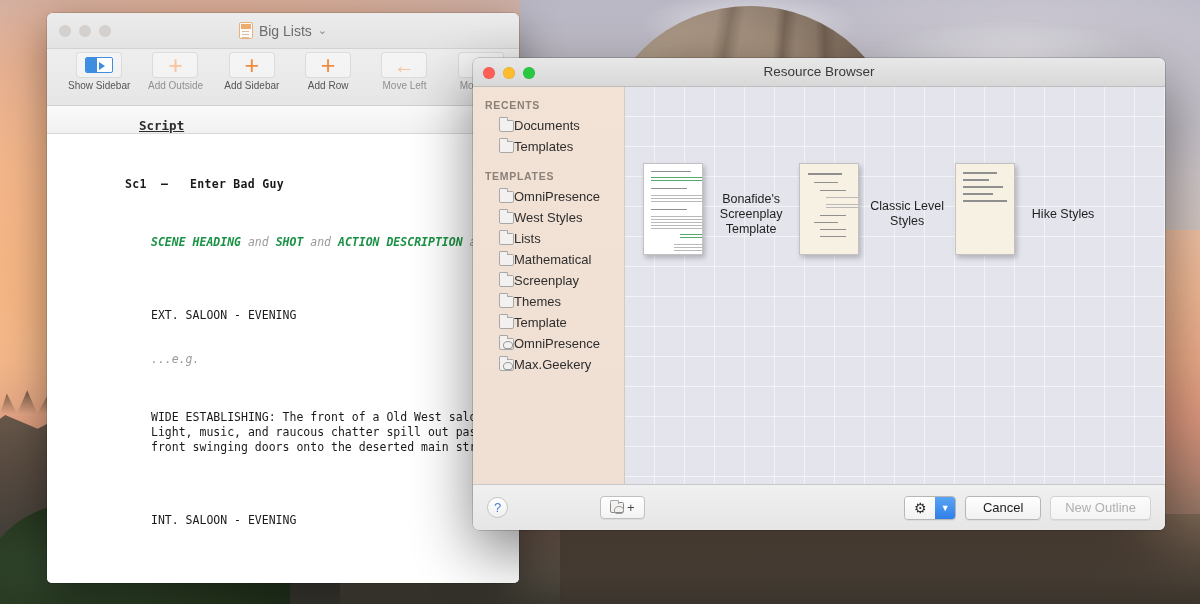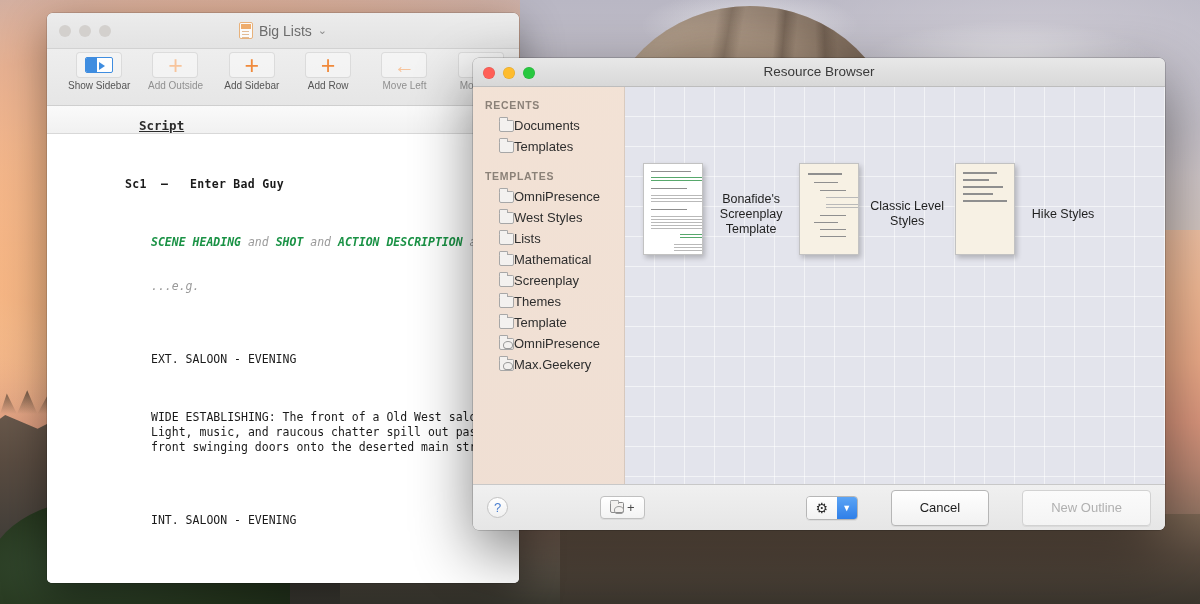--- a/index.html
+++ b/index.html
@@ -275,26 +275,25 @@
   .gear-face {
     width: 30px; background: linear-gradient(180deg,#ffffff,#f2f2f2);
     display: flex; align-items: center; justify-content: center;
     font-size: 14px; color: #2c2c2c;
   }
   .gear-arrow {
     width: 20px; background: linear-gradient(180deg,#5ba4f5,#2f7fe8);
     color: #fff; font-size: 9px; display: flex; align-items: center; justify-content: center;
   }
   .btn {
-    height: 36px; min-width: 76px; padding: 0 28px; border-radius: 4px;
+    height: 24px; min-width: 76px; padding: 0 14px; border-radius: 4px;
     background: linear-gradient(180deg,#ffffff,#f1f1f1);
     border: 1px solid #b6b6b6; color: #1d1d1d; font-size: 13px;
     display: flex; align-items: center; justify-content: center;
     box-shadow: 0 1px 0 rgba(0,0,0,0.05);
-    margin-left: 24px;
   }
   .btn.disabled { color: #b0b0b0; background: linear-gradient(180deg,#fbfbfb,#f4f4f4); border-color: #d2d2d2; }
 </style>
 </head>
 <body>
 
 <div id="desktop">
   <div class="sky"></div>
   <div class="sky-right"></div>
   <div class="cloud" style="left:860px;top:20px;width:300px;height:90px;"></div>
@@ -360,22 +359,22 @@
     </div>
   </div>
 
   <div class="mw-colhead">
     <span>Script</span>
   </div>
 
   <div class="mw-body">
     <div class="row-head">Sc1  –   Enter Bad Guy</div>
     <div class="para" style="margin-top:14px"><span class="green">SCENE HEADING</span><span class="grey-it"> and </span><span class="green">SHOT</span><span class="grey-it"> and </span><span class="green">ACTION DESCRIPTION</span><span class="grey-it"> are s</span></div>
+    <div class="para" style="margin-top:29px">EXT. SALOON - EVENING</div>
     <div class="para grey-it">...e.g.</div>
-    <div class="para" style="margin-top:29px">EXT. SALOON - EVENING</div>
     <div class="para" style="margin-top:15px">WIDE ESTABLISHING: The front of a Old West saloon.
 Light, music, and raucous chatter spill out past th
 front swinging doors onto the deserted main street.</div>
     <div class="para" style="margin-top:30px">INT. SALOON - EVENING</div>
     
   </div>
 </div>
 
 <div id="resource-browser">
 

